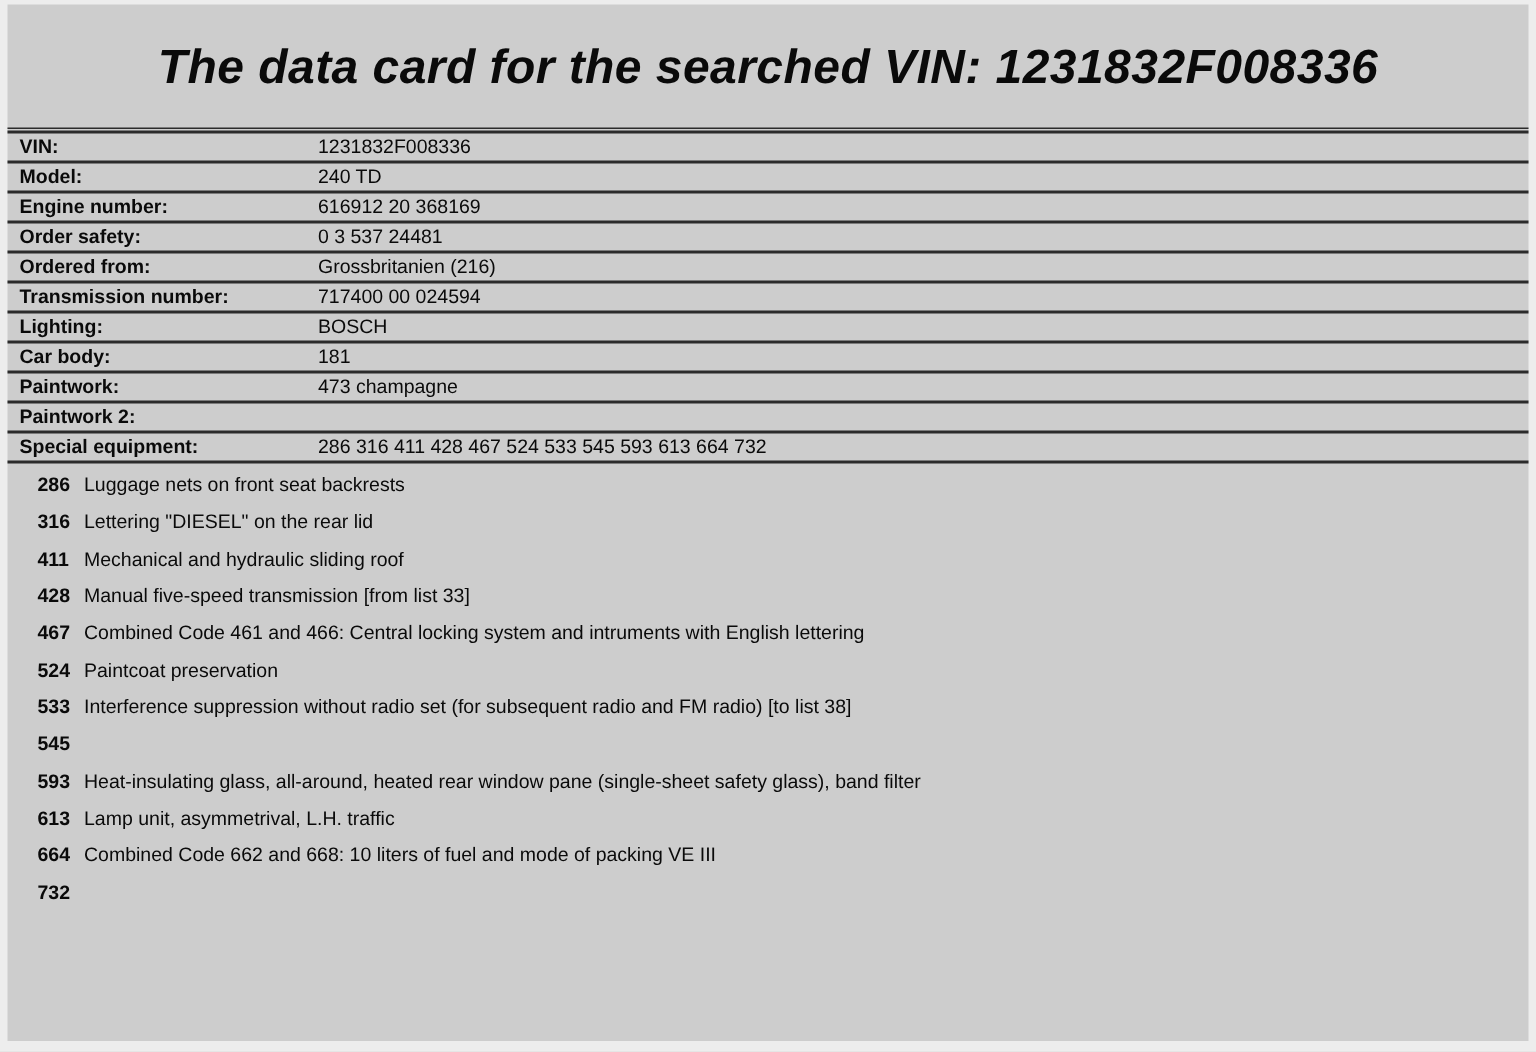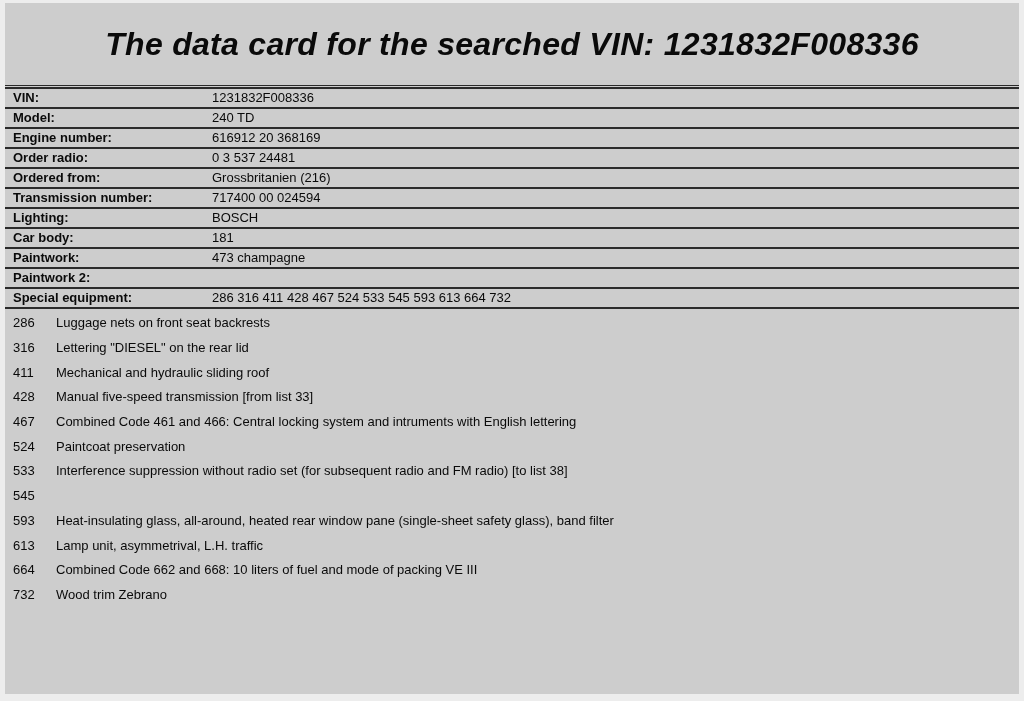--- a/index.html
+++ b/index.html
@@ -73,23 +73,23 @@
   .codes-list {
     padding-top: 2px;
   }
   .code-row {
     display: flex;
     padding: 4.35px 0;
     font-size: 13px;
     line-height: 16px;
   }
   .code-num {
-    font-weight: normal;
+    font-weight: bold;
     width: 51px;
-    padding-left: 8px;
+    padding-left: 20px;
     box-sizing: border-box;
     flex: 0 0 auto;
   }
   .code-desc {
     flex: 1 1 auto;
     white-space: nowrap;
   }
 </style>
 </head>
 <body>
@@ -113,21 +113,21 @@
             <td class="field-label">Model:</td>
             <td class="field-value">240 TD</td>
           </tr>
 
           <tr class="field-row">
             <td class="field-label">Engine number:</td>
             <td class="field-value">616912 20 368169</td>
           </tr>
 
           <tr class="field-row">
-            <td class="field-label">Order radio:</td>
+            <td class="field-label">Order safety:</td>
             <td class="field-value">0 3 537 24481</td>
           </tr>
 
           <tr class="field-row">
             <td class="field-label">Ordered from:</td>
             <td class="field-value">Grossbritanien (216)</td>
           </tr>
 
           <tr class="field-row">
             <td class="field-label">Transmission number:</td>
@@ -214,19 +214,18 @@
           <span class="code-desc">Lamp unit, asymmetrival, L.H. traffic</span>
         </div>
 
         <div class="code-row">
           <span class="code-num">664</span>
           <span class="code-desc">Combined Code 662 and 668: 10 liters of fuel and mode of packing VE III</span>
         </div>
 
         <div class="code-row">
           <span class="code-num">732</span>
-          <span class="code-desc">Wood trim Zebrano</span>
         </div>
 
     </div>
 
   </div>
 </div>
 
 </body></html>

